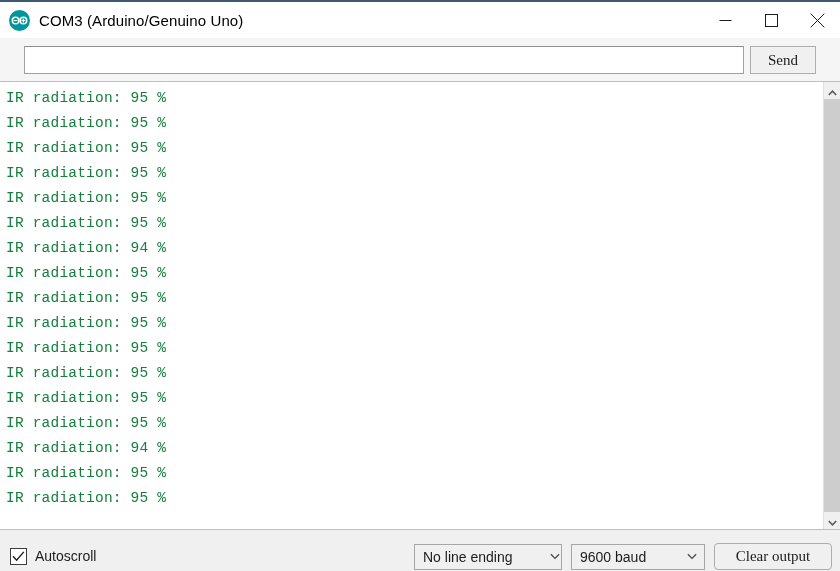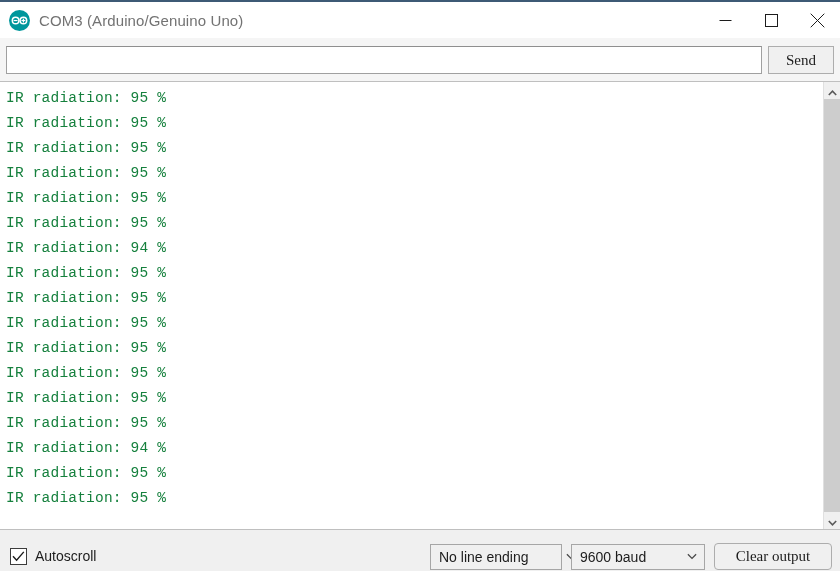--- a/index.html
+++ b/index.html
@@ -41,21 +41,21 @@
     min-width: 0;
   }
   .app-icon {
     width: 21px;
     height: 21px;
     flex: 0 0 21px;
     display: block;
   }
   .title-text {
     font-size: 15px;
-    color: #737373;
+    color: #000000;
     line-height: 21px;
     white-space: nowrap;
     letter-spacing: 0.1px;
   }
   .win-controls {
     display: flex;
     align-items: stretch;
     height: 36px;
     flex: 0 0 auto;
   }
@@ -72,21 +72,21 @@
   }
   .win-btn svg { display: block; }
 
   
   .sendrow {
     height: 44px;
     flex: 0 0 44px;
     background: #f5f5f5;
     display: flex;
     align-items: center;
-    padding: 0 6px;
+    padding: 0 24px;
     box-sizing: border-box;
     gap: 6px;
     border-bottom: 1px solid #bfbfbf;
   }
   .send-input {
     flex: 1 1 auto;
     height: 28px;
     box-sizing: border-box;
     border: 1px solid #a0a0a0;
     border-top-color: #8f8f8f;
@@ -214,21 +214,21 @@
     box-sizing: border-box;
     background: #f0f0f0;
     border: 1px solid #a6a6a6;
     display: flex;
     align-items: center;
     justify-content: space-between;
     padding: 0 7px 0 8px;
     margin-right: 9px;
     cursor: default;
   }
-  .combo-line-ending { width: 132px; gap: 31px; }
+  .combo-line-ending { width: 148px; gap: 31px; }
   .combo-baud { width: 134px; align-items: center; }
   .combo-text {
     font-size: 14px;
     color: #1c1c1c;
     line-height: 24px;
     white-space: nowrap;
   }
   .combo-arrow { display: flex; align-items: center; padding-left: 6px; }
   .clear-btn {
     width: 118px;

